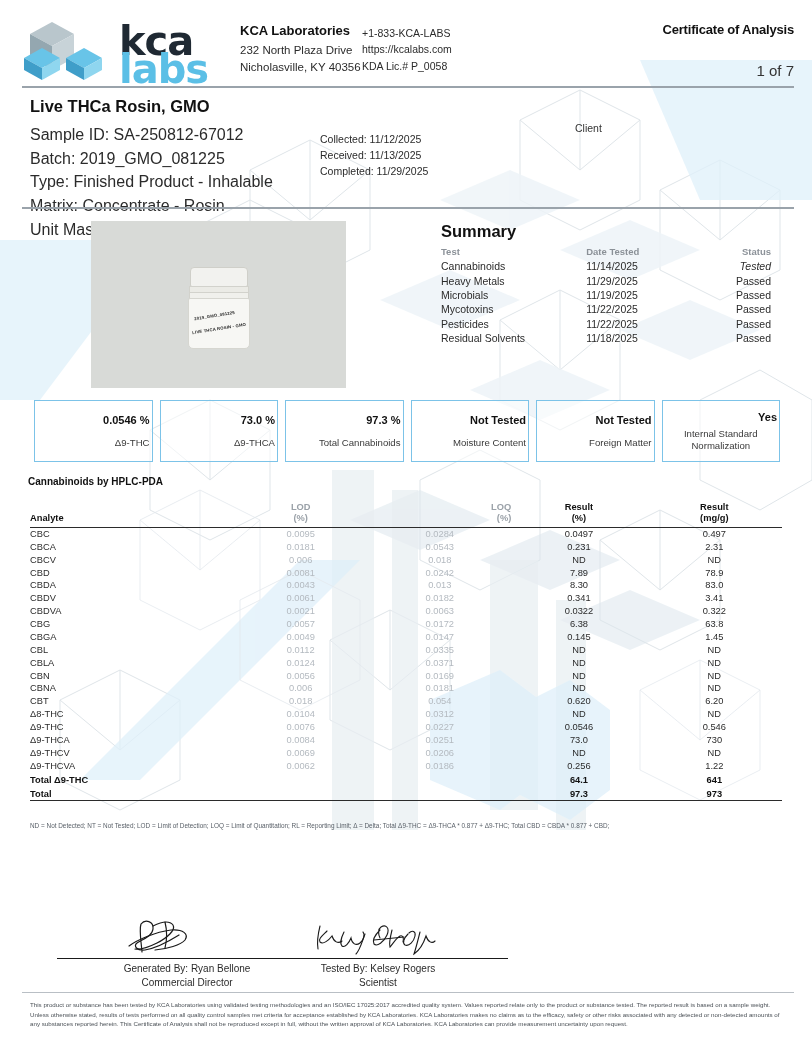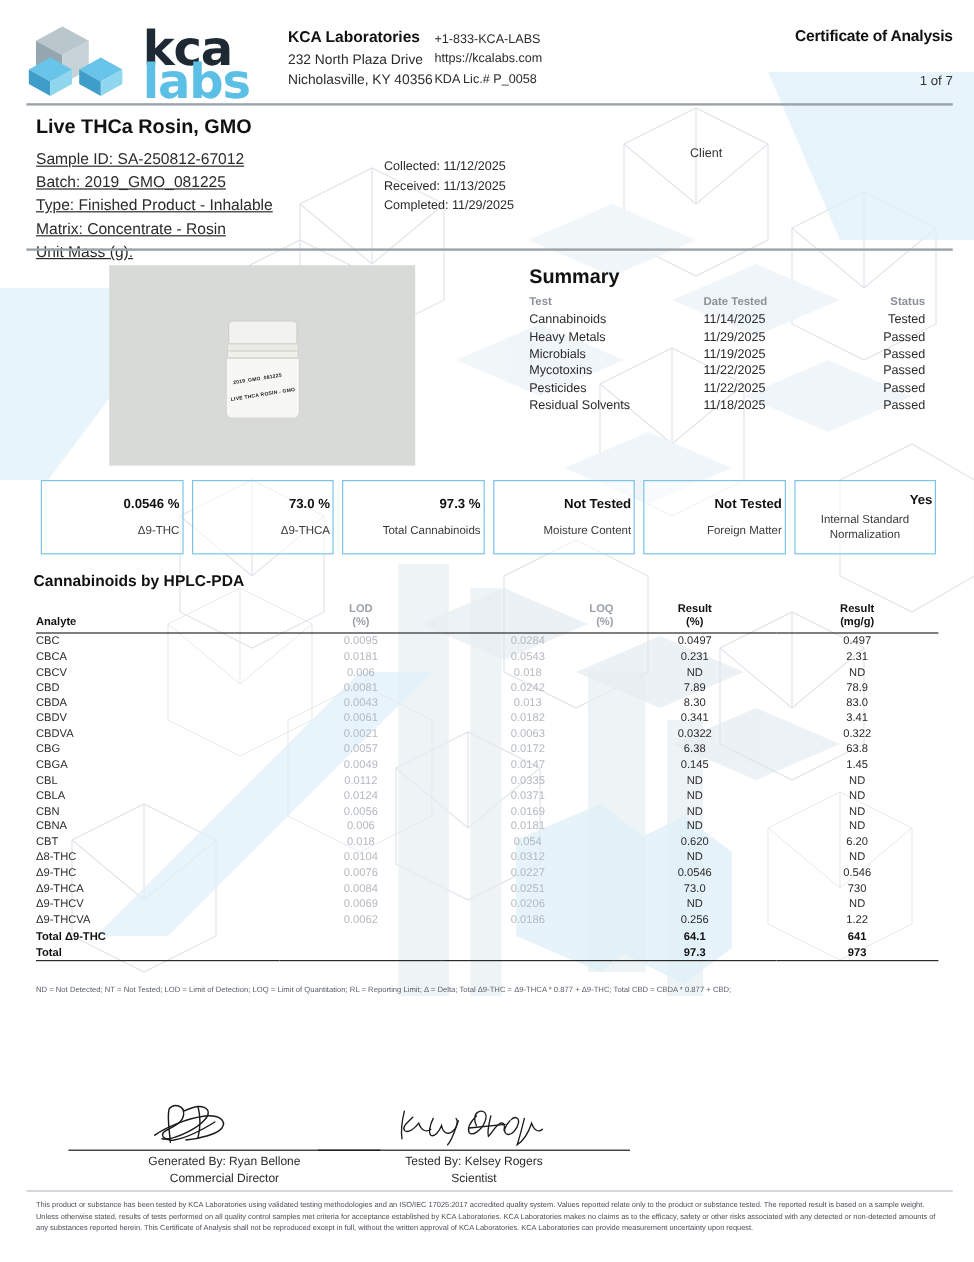--- a/index.html
+++ b/index.html
@@ -22,27 +22,27 @@
   .header { position:absolute; left:0; top:0; width:812px; height:88px; }
   .logo-wrap { position:absolute; left:22px; top:16px; width:200px; height:68px; }
   .logo-text { position:absolute; left:97px; top:8px; line-height:0.85; }
   .logo-kca { font-size:40px; font-weight:bold; color:#1f2933; letter-spacing:-1px; font-family:"DejaVu Sans", sans-serif; }
   .logo-labs { font-size:40px; font-weight:bold; color:#5bbfe6; letter-spacing:-1px; font-family:"DejaVu Sans", sans-serif; margin-top:-6px; }
 
   .lab-info { position:absolute; left:240px; top:22px; font-size:11.5px; line-height:1.45; color:#2b2b2b; }
   .lab-info .name { font-weight:bold; font-size:13px; color:#111; margin-bottom:1px; }
   .contact-info { position:absolute; left:362px; top:25px; font-size:10.5px; line-height:1.55; color:#2b2b2b; }
   .coa-title { position:absolute; right:18px; top:22px; font-size:13px; font-weight:bold; color:#111; letter-spacing:-0.2px; }
-  .page-num { position:absolute; right:18px; top:62px; font-size:11px; color:#333; }
+  .page-num { position:absolute; right:18px; top:62px; font-size:15px; color:#333; }
   .hr-top { position:absolute; left:22px; top:86px; width:772px; height:1.5px; background:#9aa3ab; }
 
   
   .sample { position:absolute; left:30px; top:97px; }
   .sample-title { font-size:16.5px; font-weight:bold; color:#111; margin-bottom:7px; }
-  .sample-meta { font-size:13px; line-height:1.48; color:#2b2b2b;text-decoration:underline; }
+  .sample-meta { font-size:16px; line-height:1.48; color:#2b2b2b; }
   .dates { position:absolute; left:320px; top:132px; font-size:10.5px; line-height:1.5; color:#2b2b2b; }
   .client-label { position:absolute; left:575px; top:122px; font-size:10.5px; color:#333; }
   .hr-sample { position:absolute; left:22px; top:207px; width:772px; height:1.5px; background:#9aa3ab; }
 
   
   .prod-img { position:absolute; left:91px; top:221px; width:255px; height:167px;
      background:#d8dad7; overflow:hidden; }
   .jar { position:absolute; left:50%; top:52%; transform:translate(-50%,-50%);
      width:62px; height:82px; }
   .jar-lid { position:absolute; left:2px; top:0; width:58px; height:20px;
@@ -59,32 +59,32 @@
   
   .summary { position:absolute; left:441px; top:222px; width:330px; }
   .summary-h { font-size:16.5px; font-weight:bold; color:#111; margin-bottom:4px; }
   .summary-tbl { width:100%; border-collapse:collapse; font-size:10.5px; }
   .summary-tbl th { font-weight:bold; color:#8b9198; font-size:9.5px; padding:1px 0 2px; }
   .summary-tbl td { padding:1.2px 0; color:#2b2b2b; }
   .s-test { text-align:left; width:44%; }
   .s-date { text-align:left; width:33%; }
   .s-stat { text-align:right; width:23%; }
   .pass { color:#4e9a51; }
-  .tested { color:#2b2b2b; }
+  .tested { color:#2b2b2b;font-style:italic; }
 
   
   .boxes { position:absolute; left:34px; top:400px; width:746px; display:flex; gap:7px; }
   .rbox { flex:1; height:62px; border:1.3px solid #7cc3e8; background:rgba(255,255,255,0.55);
      display:flex; flex-direction:column; align-items:flex-end; justify-content:center; padding:3px 2px; }
   .rbox-val { font-size:11px; font-weight:bold; color:#111; margin-bottom:11px; }
   .rbox-lbl { font-size:9.6px; color:#3a3a3a; text-align:center; line-height:1.2; }
   .rbox.two .rbox-val { margin-bottom:5px; }
 
   
-  .cann-h { position:absolute; left:28px; top:476px; font-size:13px; font-weight:bold; color:#111; }
+  .cann-h { position:absolute; left:28px; top:476px; font-size:10px; font-weight:bold; color:#111; }
   .ctbl-wrap { position:absolute; left:30px; top:502px; width:752px; }
   .ctbl { width:100%; border-collapse:collapse; font-size:9.3px; }
   .ctbl thead th { font-weight:bold; font-size:9.3px; padding:0 0 1px; vertical-align:bottom; }
   .ctbl thead th.lod, .ctbl thead th.loq { color:#9aa1a8; }
   .ctbl thead th.analyte { color:#111; text-align:left; width:27%; }
   .ctbl thead th.lod { text-align:center; width:18%; }
   .ctbl thead th.loq { text-align:right; width:19%; }
   .ctbl thead th.res1 { text-align:center; width:18%; color:#111; }
   .ctbl thead th.res2 { text-align:center; width:18%; color:#111; }
   .ctbl thead tr.hrule th { border-bottom:1.3px solid #2b2b2b; height:3px; padding:0; }
@@ -95,21 +95,21 @@
   .ctbl tr.total td { font-weight:bold; color:#111; padding-top:2.5px; }
   .ctbl tr.total td.lod, .ctbl tr.total td.loq { color:transparent; }
   .ctbl tr.grand td { border-bottom:1.3px solid #2b2b2b; }
   .footnote { position:absolute; left:30px; top:822px; width:760px; font-size:6.4px;
      color:#5a6169; line-height:1.3; }
 
   
   .sigs { position:absolute; left:0; top:916px; width:812px; }
   .sig { position:absolute; text-align:center; }
   .sig-a { left:37px; width:300px; }
-  .sig-b { left:245px; width:300px; }
+  .sig-b { left:228px; width:300px; }
   .sig-img { height:42px; position:relative; }
   .sig-line { border-top:1.3px solid #1a1a1a; margin:0 20px; }
   .sig-name { font-size:10px; color:#2b2b2b; margin-top:3px; line-height:1.35; }
 
   .disclaimer { position:absolute; left:30px; top:1000px; width:756px; font-size:6.2px;
      color:#4a5056; line-height:1.55; text-align:left; }
   .hr-bottom { position:absolute; left:22px; top:992px; width:772px; height:1px; background:#b9bfc5; }
 </style>
 </head>
 <body>

